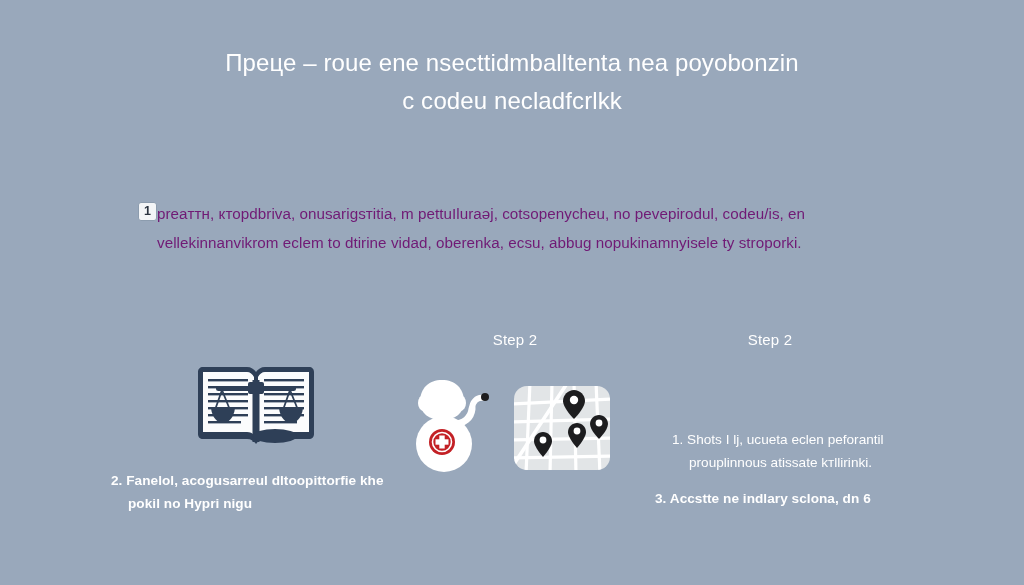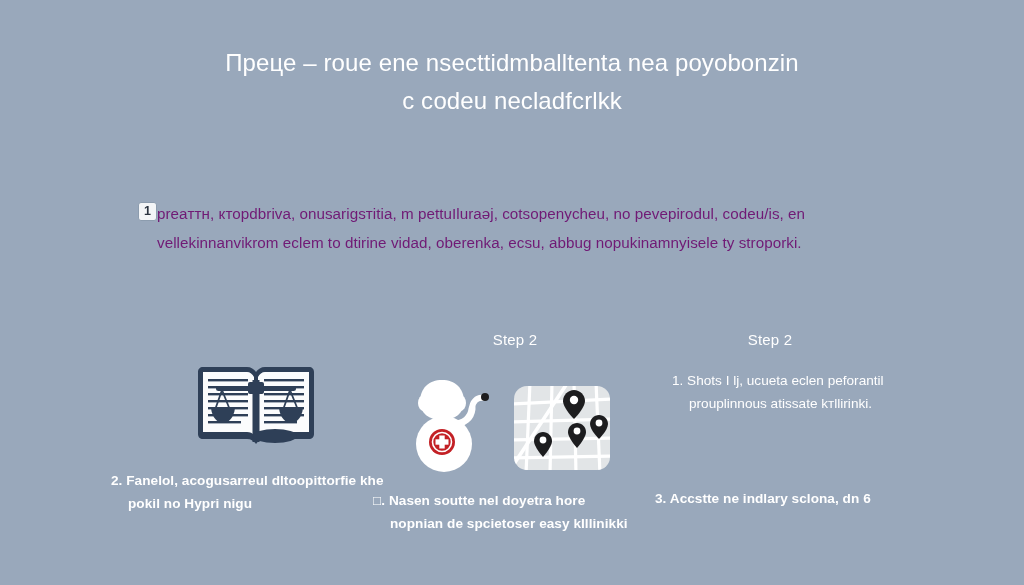--- a/index.html
+++ b/index.html
@@ -98,21 +98,21 @@
   .col-visual {
     margin-top: 22px;
     height: 104px;
     display: flex;
     align-items: center;
     justify-content: center;
     gap: 14px;
   }
   .col-3 .col-visual {
     margin-top: 20px;
-    align-items: flex-start;
+    align-items: flex-end;
     justify-content: flex-start;
     padding-left: 32px;
   }
 
   .col-caption {
     margin-top: 14px;
     color: #ffffff;
     font-size: 13.6px;
     line-height: 22.5px;
     letter-spacing: 0.05px;
@@ -263,21 +263,20 @@
             <path d="M91 41 C96 41 100 45 100 50 C100 56 91 65 91 65 C91 65 82 56 82 50 C82 45 86 41 91 41 Z"></path>
             <circle cx="91" cy="49" r="3.4" fill="#ffffff"></circle>
             <path d="M69 49 C74 49 78 53 78 58 C78 64 69 74 69 74 C69 74 60 64 60 58 C60 53 64 49 69 49 Z"></path>
             <circle cx="69" cy="57" r="3.4" fill="#ffffff"></circle>
             <path d="M35 58 C40 58 44 62 44 67 C44 73 35 83 35 83 C35 83 26 73 26 67 C26 62 30 58 35 58 Z"></path>
             <circle cx="35" cy="66" r="3.4" fill="#ffffff"></circle>
           </g>
         </svg>
       </div>
 
-      <div class="col-caption hang">□. Nasen soutte nel doyetra hore nopnian de spcietoser easy kIllinikki</div>
     </div>
 
     <div class="col col-3">
       <div class="col-head">Step 2</div>
 
       <div class="col-visual">
         <div class="list-item-1">1. Shots I lj, ucueta eclen peforantil prouplinnous atissate kтllirinki.</div>
       </div>
 
       <div class="col-caption hang">3. Accstte ne indlary sclona, dn 6</div>

